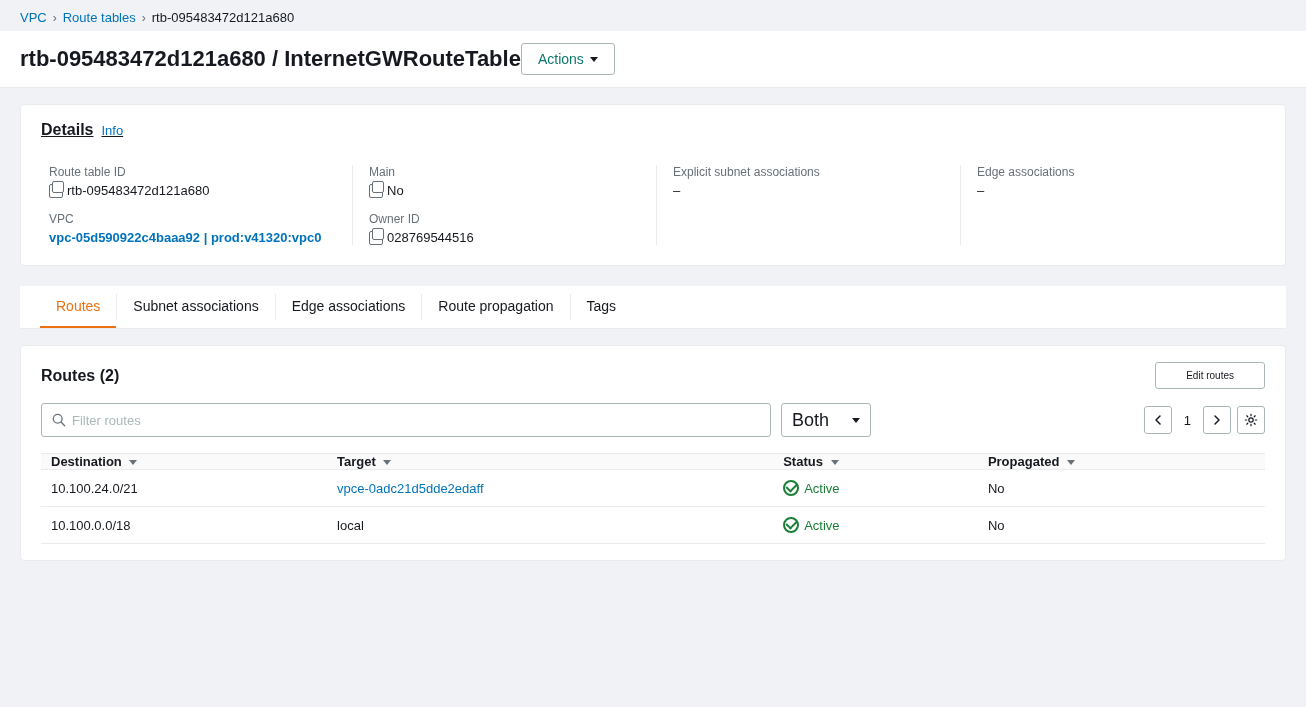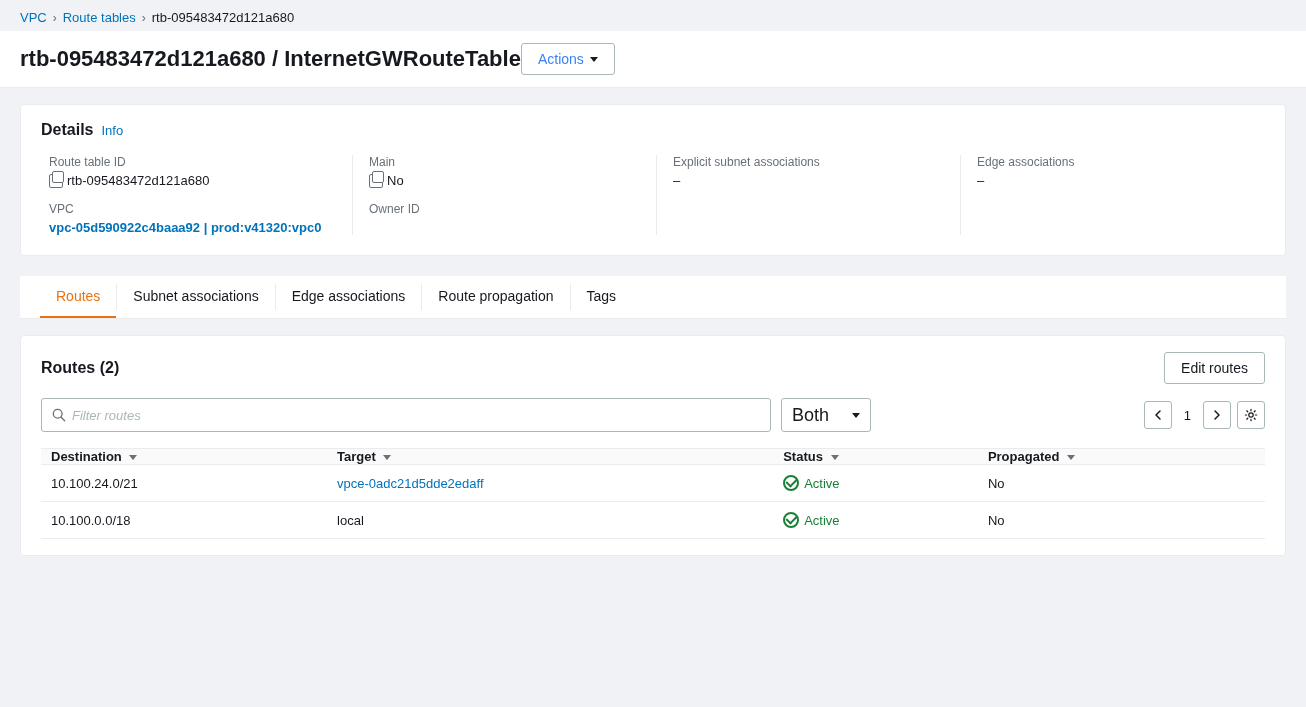--- a/index.html
+++ b/index.html
@@ -50,21 +50,21 @@
       display: flex;
       align-items: center;
       gap: 6px;
       padding: 7px 16px;
       border: 1px solid #aab7b8;
       border-radius: 3px;
       background: #fff;
       cursor: pointer;
       font-size: 14px;
       font-weight: 400;
-      color: #3b82f6;
+      color: #0f766e;
     }
     .chevron-down {
       width: 0; height: 0;
       border-left: 4px solid transparent;
       border-right: 4px solid transparent;
       border-top: 5px solid #16191f;
       display: inline-block;
     }
     .content-area {
       padding: 16px 20px;
@@ -73,21 +73,22 @@
       background: #fff;
       border: 1px solid #e9ebed;
       border-radius: 4px;
       padding: 16px 20px 20px 20px;
       margin-bottom: 20px;
     }
     .details-header {
       display: flex;
       align-items: center;
       gap: 8px;
-      margin-bottom: 16px;
+      margin-bottom: 26px;
+      text-decoration: underline;
     }
     .details-title {
       font-size: 16px;
       font-weight: 700;
     }
     .info-link {
       color: #0073bb;
       font-size: 13px;
       cursor: pointer;
       text-decoration: none;
@@ -169,26 +170,26 @@
       display: flex;
       align-items: center;
       justify-content: space-between;
       margin-bottom: 14px;
     }
     .routes-title {
       font-size: 16px;
       font-weight: 700;
     }
     .edit-routes-button {
-      padding: 7px 16px;
+      padding: 7px 30px;
       border: 1px solid #aab7b8;
       border-radius: 3px;
       background: #fff;
       cursor: pointer;
-      font-size: 14px;
+      font-size: 10px;
       color: #16191f;
     }
     .filter-row {
       display: flex;
       align-items: center;
       gap: 10px;
       margin-bottom: 16px;
     }
     .filter-input-wrap {
       flex: 1;
@@ -206,21 +207,20 @@
       margin-right: 6px;
       flex-shrink: 0;
     }
     .filter-input {
       border: none;
       outline: none;
       font-size: 13px;
       color: #16191f;
       width: 100%;
       background: transparent;
-      font-style: italic;
     }
     .filter-input::placeholder { color: #aab7b8; }
     .dropdown-select {
       display: flex;
       align-items: center;
       gap: 6px;
       padding: 0 10px;
       height: 34px;
       border: 1px solid #aab7b8;
       border-radius: 3px;
@@ -389,20 +389,24 @@
         <div class="detail-col">
           <div class="detail-field">
             <div class="detail-label">Main</div>
             <div class="detail-value">
               <span class="copy-icon"></span>
               <span>No</span>
             </div>
           </div>
           <div class="detail-field">
             <div class="detail-label">Owner ID</div>
+            <div class="detail-value">
+              <span class="copy-icon"></span>
+              <span>028769544516</span>
+            </div>
           </div>
         </div>
 
         <div class="detail-col">
           <div class="detail-field">
             <div class="detail-label">Explicit subnet associations</div>
             <div class="detail-value dash-value">–</div>
           </div>
         </div>
 

